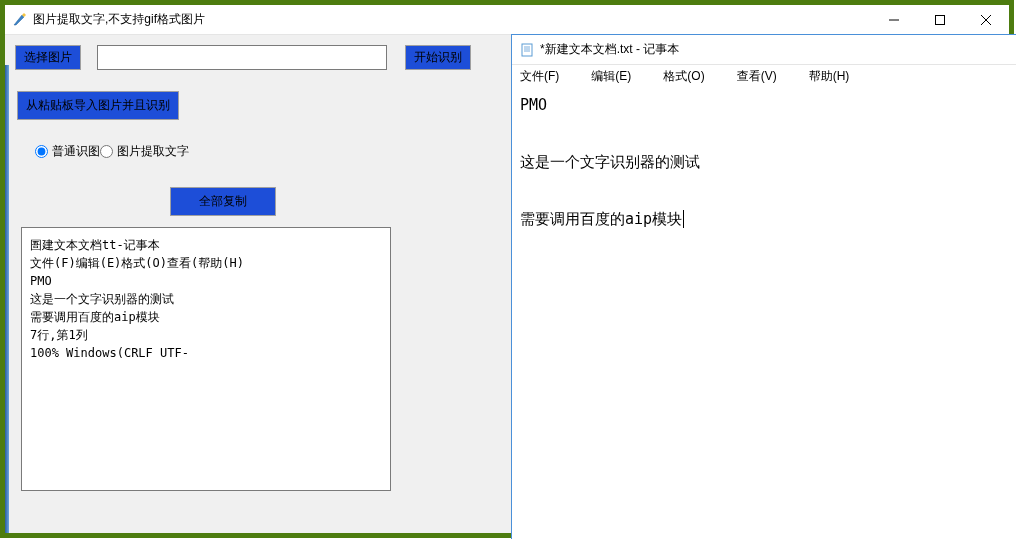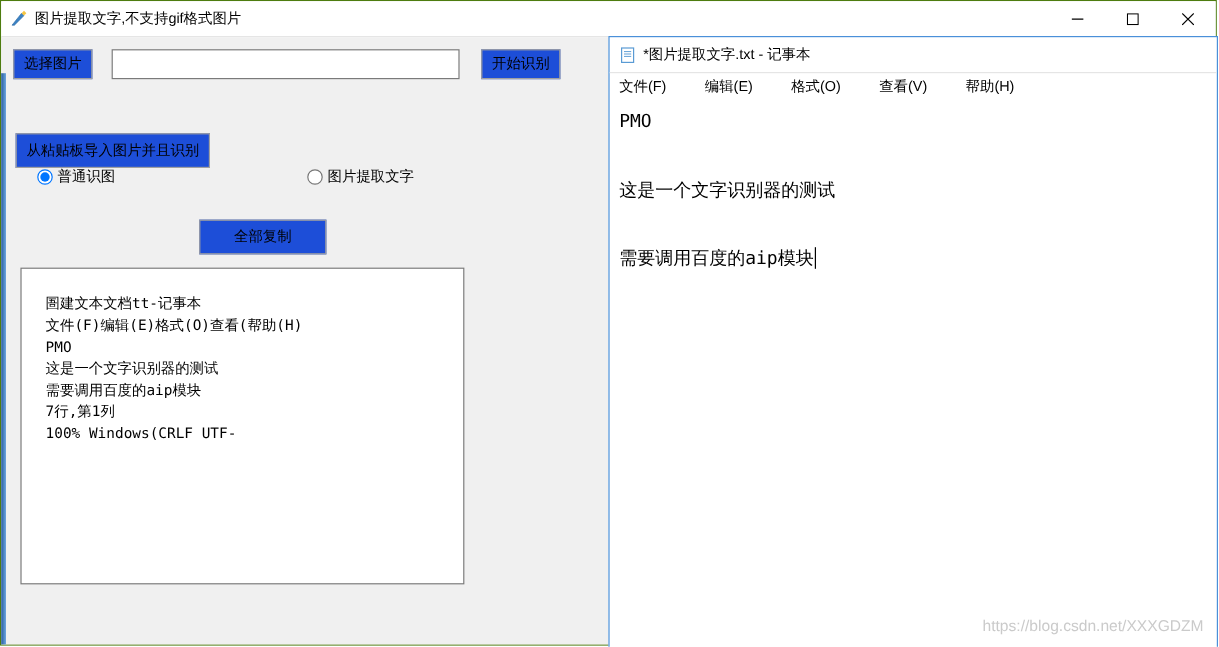--- a/index.html
+++ b/index.html
@@ -9,21 +9,21 @@
       background: #fff;
       width: 1016px;
       height: 539px;
       position: relative;
       overflow: hidden;
     }
     .main-window {
       position: absolute;
       left: 0; top: 0;
       width: 1014px; height: 538px;
-      border: 1px solid #4d7c0f;
+      border: 5px solid #4d7c0f;
       background: #fff;
     }
     .titlebar {
       height: 30px;
       background: #fff;
       display: flex;
       align-items: center;
       border-bottom: 1px solid #e5e5e5;
       padding-left: 6px;
     }
@@ -64,38 +64,37 @@
     .path-input {
       position: absolute;
       left: 92px; top: 10px;
       width: 290px; height: 25px;
       border: 1px solid #7a7a7a;
       background: #fff;
       padding: 2px 4px;
       font-family: inherit;
     }
     .start-btn { position: absolute; left: 400px; top: 10px; }
-    .paste-btn { position: absolute; left: 12px; top: 56px; padding: 5px 8px; margin-top: 24px; }
+    .paste-btn { position: absolute; left: 12px; top: 56px; padding: 5px 8px; }
     .radio-group {
       position: absolute;
       left: 30px; top: 108px;
       display: flex;
-      gap: 160px;
       font-size: 12px;
     }
     .radio-item { display: flex; align-items: center; gap: 4px; }
     .radio-item input { margin: 0; }
     .copy-btn { position: absolute; left: 165px; top: 152px; padding: 5px 28px; }
     .output-box {
       position: absolute;
       left: 16px; top: 192px;
       width: 370px; height: 264px;
       border: 1px solid #7a7a7a;
       background: #fff;
-      padding: 20px;
+      padding: 8px;
       font-family: "SimSun", monospace;
       font-size: 12px;
       line-height: 1.5;
       white-space: pre;
       overflow: auto;
     }
     
     .notepad {
       position: absolute;
       left: 506px; top: -1px;
@@ -213,31 +212,30 @@
 100% Windows(CRLF UTF-</div>
 
     <div class="notepad">
       <div class="notepad-titlebar">
         <svg class="note-icon" viewBox="0 0 14 14">
           <rect x="2" y="1" width="10" height="12" fill="#fff" stroke="#5a9bd4"></rect>
           <line x1="4" y1="4" x2="10" y2="4" stroke="#5a9bd4" stroke-width="0.8"></line>
           <line x1="4" y1="6" x2="10" y2="6" stroke="#5a9bd4" stroke-width="0.8"></line>
           <line x1="4" y1="8" x2="10" y2="8" stroke="#5a9bd4" stroke-width="0.8"></line>
         </svg>
-        <span>*图片提取文字.txt - 记事本</span>
+        <span>*新建文本文档.txt - 记事本</span>
       </div>
       <div class="notepad-menu">
         <span>文件(F)</span>
         <span>编辑(E)</span>
         <span>格式(O)</span>
         <span>查看(V)</span>
         <span>帮助(H)</span>
       </div>
       <div class="notepad-content"><span>PMO
 
 这是一个文字识别器的测试
 
 需要调用百度的aip模块</span><span class="cursor-caret"></span></div>
     </div>
 
-    <div class="watermark">https://blog.csdn.net/XXXGDZM</div>
   </div>
 </div>
 
 </body></html>

